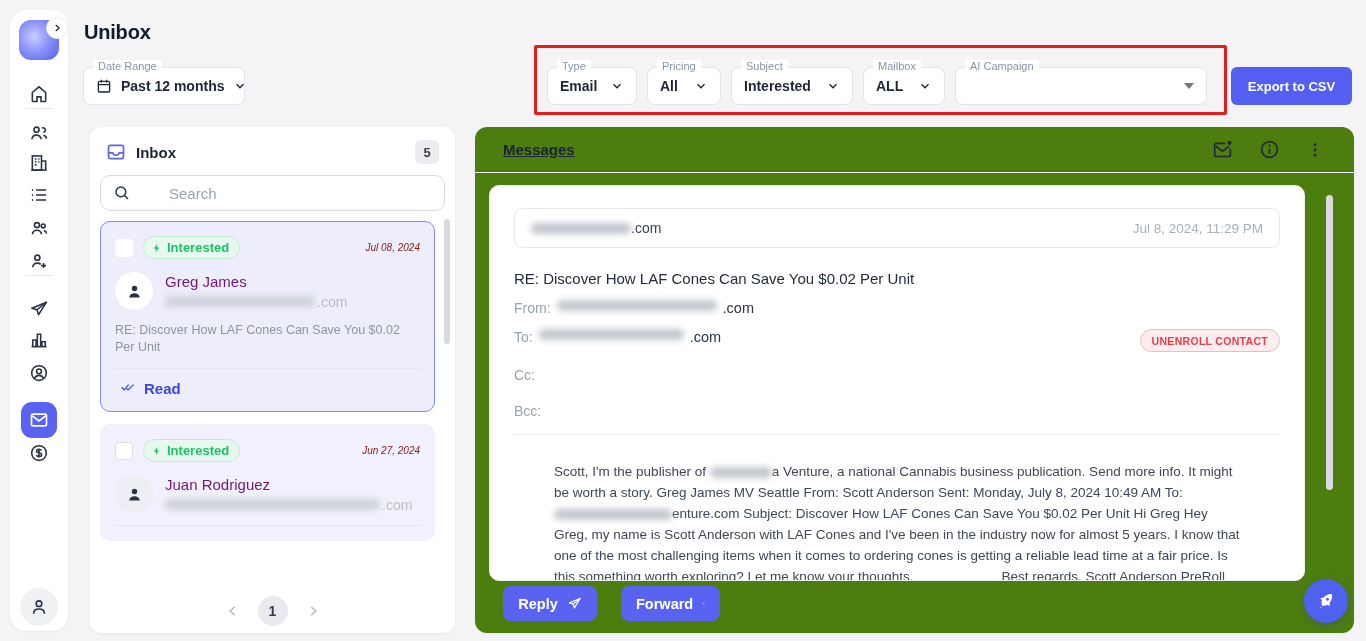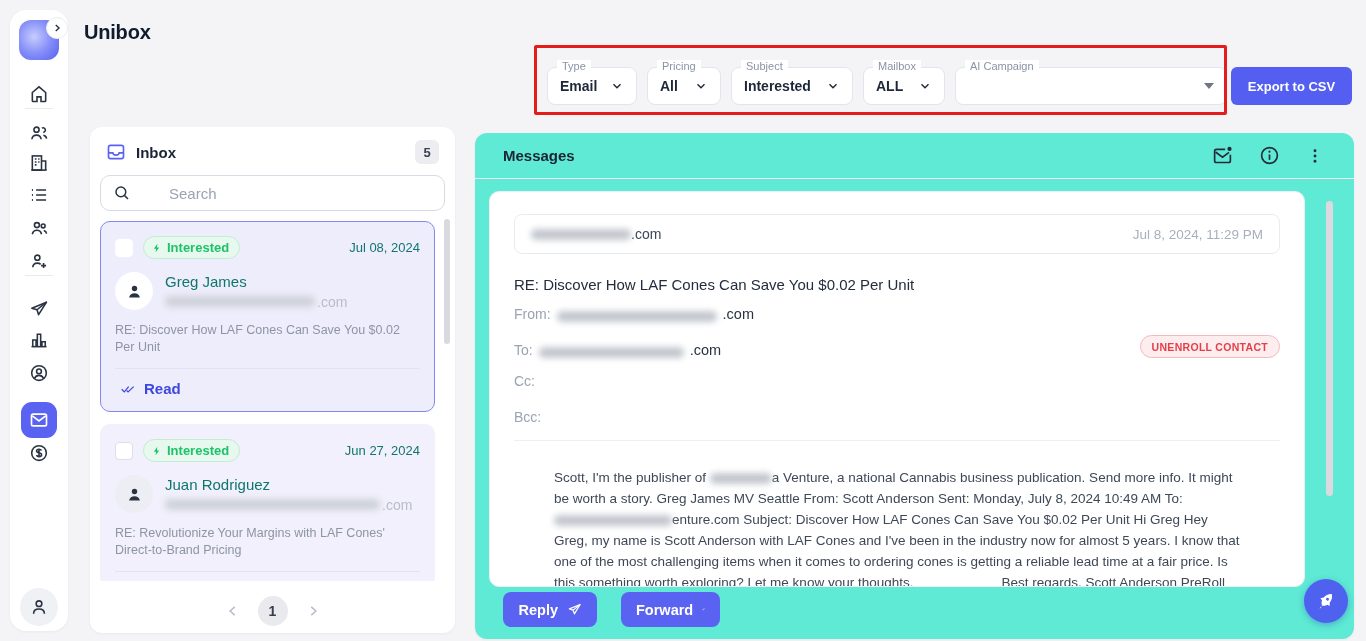--- a/index.html
+++ b/index.html
@@ -51,21 +51,21 @@
   .date-range { left:83px; width:162px; }
 
   .annotation-rect {
     position:absolute; left:534px; top:45px; width:693px; height:70px;
     border:3px solid #e41c1c; border-radius:2px; pointer-events:none; z-index:6;
   }
   .f-type    { left:547px; width:90px;  }
   .f-replies { left:647px; width:74px;  }
   .f-status  { left:731px; width:122px; }
   .f-mailbox { left:863px; width:82px;  }
-  .f-ai      { left:955px; width:272px; }
+  .f-ai      { left:955px; width:252px; }
   .caret-down { width:0; height:0; border-left:5px solid transparent; border-right:5px solid transparent; border-top:6px solid #6f7684; margin-left:auto; }
 
   .export-btn {
     position:absolute; left:1231px; top:67px; width:121px; height:38px; border:none; border-radius:6px;
     background:#545ff2; color:#fff; font-family:inherit; font-size:13px; font-weight:700; cursor:pointer;
   }
 
   
   .inbox-panel {
     position:absolute; left:90px; top:127px; width:365px; height:506px; background:#fff;
@@ -89,80 +89,80 @@
   .email-list { margin-top:10px; height:360px; overflow:hidden; display:flex; flex-direction:column; gap:12px; padding-right:10px; }
   .ecard { border-radius:10px; padding:14px; background:#f1f0fc; border:1px solid transparent; flex:none; cursor:pointer; }
   .ecard.selected { background:#eeedfb; border:1px solid #8388ee; }
   .erow1 { display:flex; align-items:center; gap:10px; }
   .checkbox { width:18px; height:18px; border-radius:4px; background:#fff; border:1px solid #dcdfe6; cursor:pointer; }
   .ecard.selected .checkbox { border-color:#fff; }
   .status-badge {
     display:inline-flex; align-items:center; gap:5px; padding:3px 10px 3px 8px; border-radius:999px;
     background:#e7f9ee; border:1px solid #bfeed1; color:#1cc368; font-size:13px; font-weight:600;
   }
-  .edate { margin-left:auto; font-size:13px; color:#0f766e; }
+  .edate { margin-left:auto; font-size:10px; color:#7f1d1d;font-style:italic; }
   .erow2 { display:flex; align-items:center; gap:12px; margin-top:13px; }
   .avatar { width:38px; height:38px; border-radius:50%; background:#fff; display:flex; align-items:center; justify-content:center; flex:none; }
-  .ename { font-size:15px; font-weight:500; color:#0f766e; }
+  .ename { font-size:15px; font-weight:500; color:#701a75; }
   .eemail { margin-top:4px; font-size:14px; color:#b7bdc9; display:flex; align-items:center; gap:2px; }
   .esubject { margin-top:12px; font-size:12.5px; line-height:17px; color:#8d95a3; }
   .ediv { margin-top:12px; border-top:1px solid #e3e1f2; }
-  .eread { margin-top:11px; display:flex; align-items:center; gap:8px; padding-left:4px; color:#3d47dd; font-size:15px; font-weight:600; cursor:pointer; }
+  .eread { margin-top:11px; display:flex; gap:8px; padding-left:4px; color:#3d47dd; font-size:15px; font-weight:600; cursor:pointer; }
 
   .redact { display:inline-block; height:11px; border-radius:5px; background:#c3c7ce; filter:blur(3px); vertical-align:middle; }
   .redact.light { background:#ced2da; }
 
   .list-scrollbar { position:absolute; right:5px; top:92px; width:6px; height:125px; border-radius:3px; background:#d9d9e0; cursor:pointer; }
 
   .pagination { position:absolute; left:0; right:0; bottom:7px; display:flex; align-items:center; justify-content:center; gap:18px; }
   .page-chevron { color:#b7bdc9; cursor:pointer; width:14px; height:14px; }
   .page-num {
     width:30px; height:30px; border-radius:50%; background:#e9e9ee; display:flex; align-items:center;
     justify-content:center; font-size:14px; font-weight:600; color:#343e4e; cursor:pointer;
   }
 
   
   .messages-panel {
-    position:absolute; left:475px; top:133px; width:879px; height:506px; background:#5eead4;
-    border-radius:12px; box-shadow:0 1px 3px rgba(25,30,60,.05);
+    position:absolute; left:475px; top:127px; width:879px; height:506px; background:#4d7c0f;
+    border-radius:12px; box-shadow:0 1px 3px rgba(25,30,60,.05);text-decoration:underline;
   }
   .msg-head { height:46px; display:flex; align-items:center; padding:0 30px 0 28px; border-bottom:1px solid #f0f1f4; }
   .msg-title { font-size:15px; font-weight:600; color:#1b2434; }
   .msg-head-icons { margin-left:auto; display:flex; align-items:center; gap:26px; color:#222b3a; }
   .msg-head-icons > span { cursor:pointer; }
 
   .thread {
     position:absolute; left:14px; top:58px; width:816px; height:396px;
     border:1px solid #ededf2; border-radius:10px; overflow:hidden; padding:22px 24px 0; background:#fff;
   }
   .sender-box {
     height:40px; border:1px solid #e8eaee; border-radius:8px; display:flex; align-items:center; padding:0 16px;
   }
   .sender-suffix { font-size:14px; color:#3c4656; }
   .msg-datetime { margin-left:auto; font-size:13.5px; color:#a8b0bc; }
   .msg-subject { margin-top:22px; font-size:15px; color:#232d3d; }
-  .addr-row { margin-top:13px; display:flex; align-items:flex-end; font-size:14px; color:#9aa3b1; gap:6px; }
+  .addr-row { margin-top:13px; display:flex; align-items:flex-start; font-size:14px; color:#9aa3b1; gap:6px; }
   .addr-suffix { color:#2a3342; font-size:14.5px; }
   .unenroll-chip {
     margin-left:auto; height:23px; padding:0 11px; border-radius:12px; background:#fdedee;
     border:1px solid #f5b9bd; color:#e3404a; font-size:10.5px; font-weight:700; letter-spacing:.3px;
     display:flex; align-items:center; cursor:pointer; white-space:nowrap;
   }
   .thread-div { margin:15px 0 0; border-top:1px solid #ededf2; }
   .msg-body { margin:26px 38px 0 40px; font-size:13.5px; line-height:21px; color:#3e4856; }
   .body-gap { display:inline-block; width:88px; }
 
   .msg-scrollbar { position:absolute; left:851px; top:68px; width:7px; height:295px; border-radius:4px; background:#dadae0; cursor:pointer; }
 
   .action-btn {
     position:absolute; top:459px; height:35px; border:none; border-radius:8px; background:#5a62f1; color:#fff;
     font-family:inherit; font-size:14.5px; font-weight:600; display:flex; align-items:center; gap:9px;
     justify-content:center; cursor:pointer; padding:0 15px;
   }
-  .reply-btn { left:28px; width:94px;justify-content:flex-end; }
+  .reply-btn { left:28px; width:94px; }
   .forward-btn { left:146px; width:99px; }
 
   .fab {
     position:absolute; left:1304px; top:579px; width:44px; height:44px; border-radius:50%;
     background:#4e62ef; border:none; display:flex; align-items:center; justify-content:center; cursor:pointer;
     box-shadow:0 2px 6px rgba(40,60,180,.35);
   }
 </style>
 </head>
 <body>
@@ -260,20 +260,35 @@
   </div>
 
   <span class="collapse-btn">
     <svg width="10" height="10" viewBox="0 0 24 24" fill="none" stroke="#1d2737" stroke-width="3">
         <path d="m9 5 8 7-8 7"></path>
       </svg>
   </span>
 
   <div class="page-title">Unibox</div>
 
+  <div class="fieldset date-range">
+    <span class="flabel">Date Range</span>
+    <span>
+      <svg width="16" height="16" viewBox="0 0 24 24" fill="none" stroke="#1d2737" stroke-width="2">
+          <rect x="3.5" y="5" width="17" height="16" rx="2"></rect>
+          <path d="M8 2.8V7M16 2.8V7M3.5 10h17"></path>
+        </svg>
+    </span>
+    <span class="fvalue">Past 12 months</span>
+    <span style="margin-left:auto;">
+      <svg width="14" height="14" viewBox="0 0 24 24" fill="none" stroke="#1d2737" stroke-width="2.4">
+          <path d="m6 9 6 6 6-6"></path>
+        </svg>
+    </span>
+  </div>
 
   <div class="annotation-rect"></div>
 
   <div class="fieldset f-type">
     <span class="flabel">Type</span>
     <span class="fvalue">Email</span>
     <span style="margin-left:auto;">
       <svg width="14" height="14" viewBox="0 0 24 24" fill="none" stroke="#1d2737" stroke-width="2.4">
           <path d="m6 9 6 6 6-6"></path>
         </svg>
@@ -394,21 +409,20 @@
               </svg>
           </span>
           <span>
             <div class="ename">Juan Rodriguez</div>
             <div class="eemail">
               <span class="redact light" style="width:215px;"></span>
               <span>.com</span>
             </div>
           </span>
         </div>
-        <div class="esubject">RE: Revolutionize Your Margins with LAF Cones' Direct-to-Brand Pricing</div>
         <div class="ediv"></div>
 
       </div>
     </div>
 
     <div class="list-scrollbar"></div>
 
     <div class="pagination">
       <span class="page-chevron">
         <svg viewBox="0 0 24 24" fill="none" stroke="currentColor" stroke-width="2.6">

